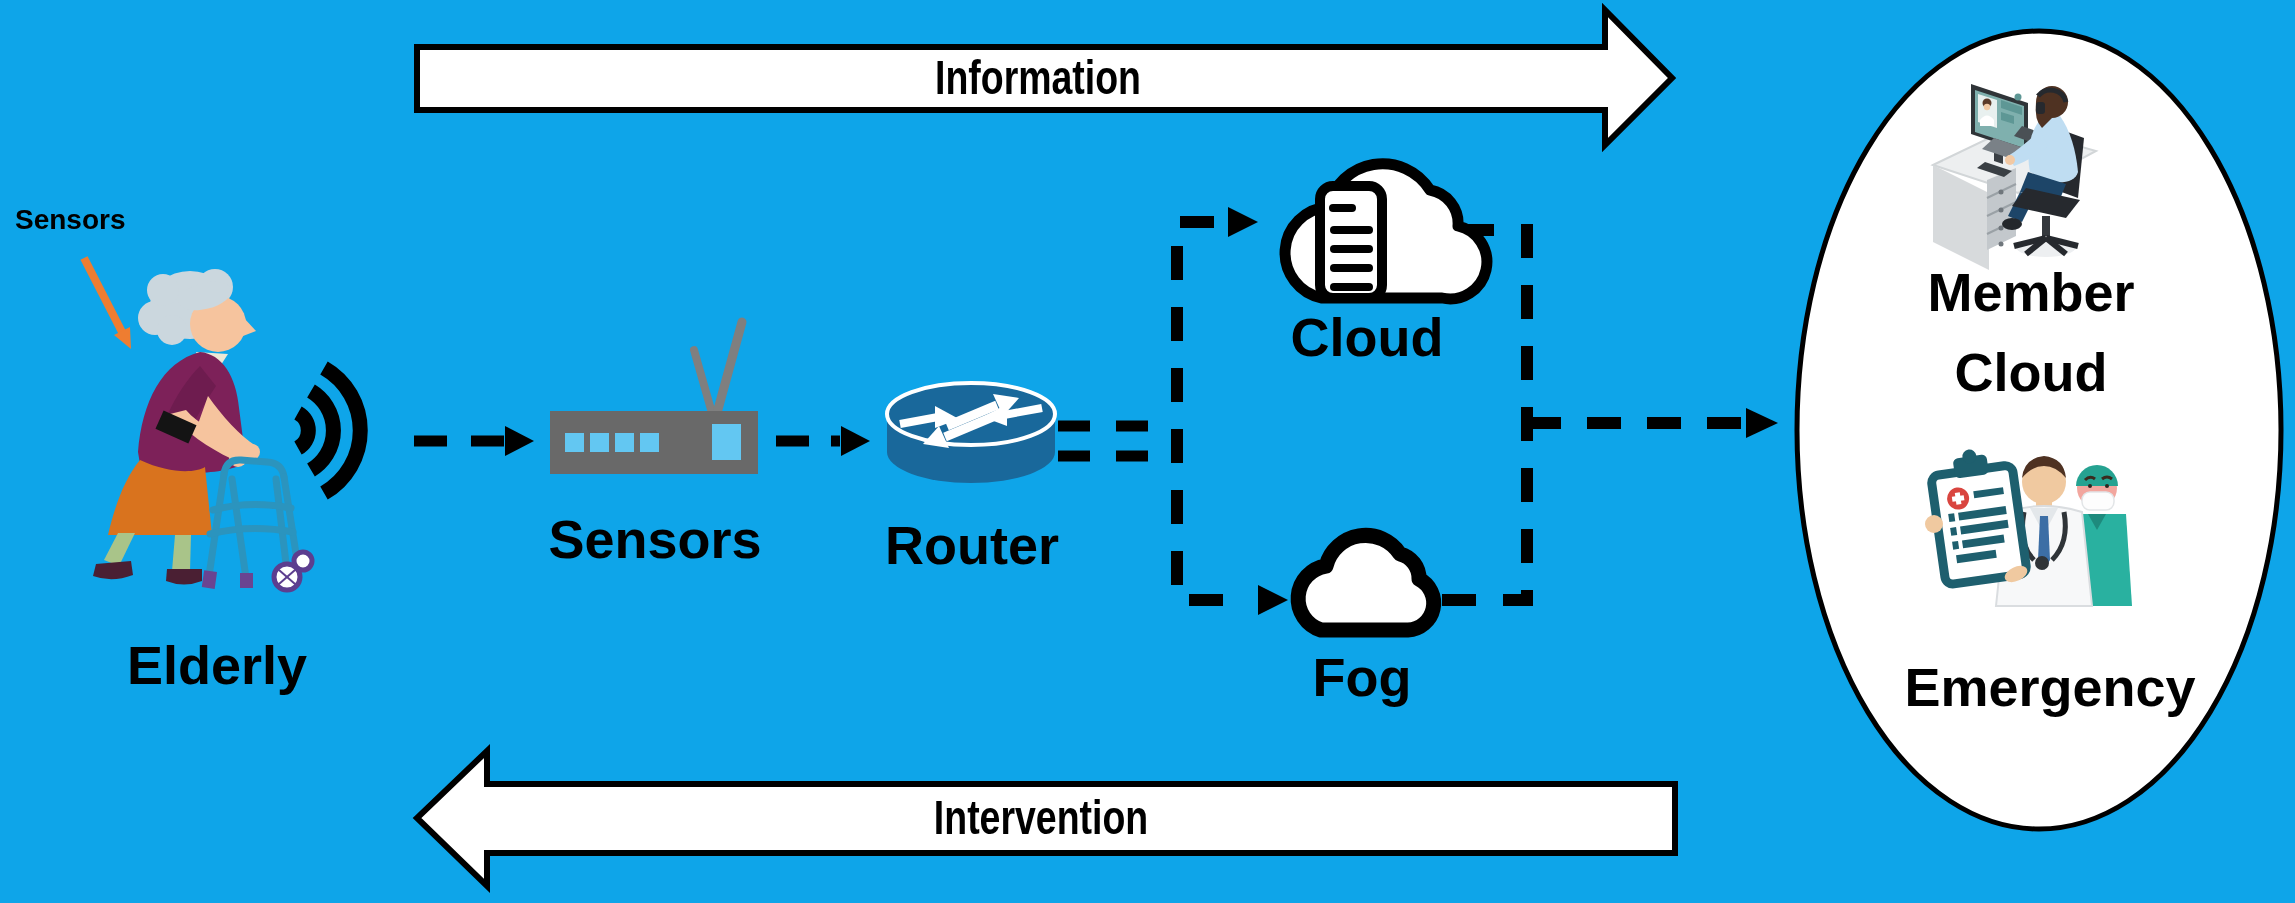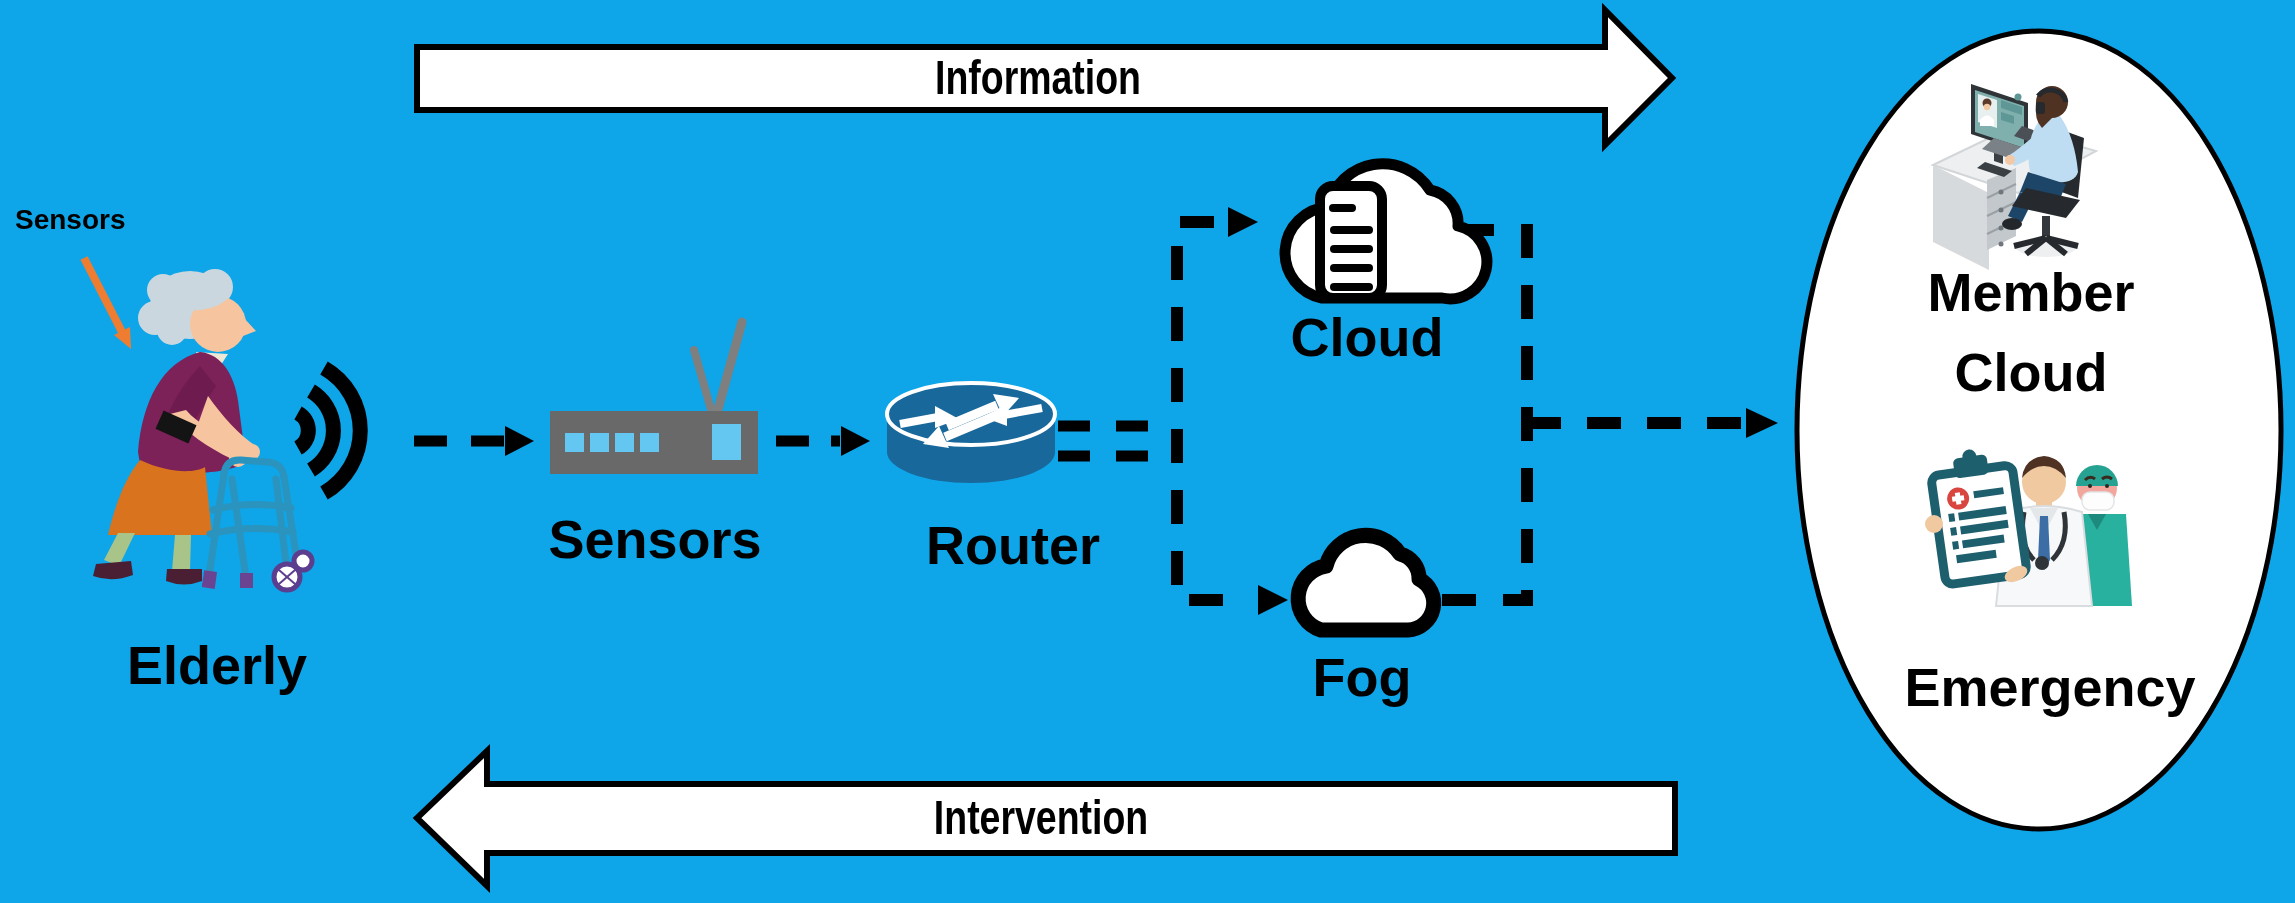--- a/index.html
+++ b/index.html
@@ -225,21 +225,21 @@
 <div class="lbl flow-lbl" style="left:1038px;top:54px;">Information</div>
 
 <div class="lbl flow-lbl" style="left:1041px;top:794px;">Intervention</div>
 
 <div class="lbl sensors-lbl" style="left:15px;top:206px;">Sensors</div>
 
 <div class="lbl center node-lbl" style="left:217px;top:638px;">Elderly</div>
 
 <div class="lbl center node-lbl" style="left:655px;top:512px;">Sensors</div>
 
-<div class="lbl center node-lbl" style="left:972px;top:518px;margin-left:41px;">Router</div>
+<div class="lbl center node-lbl" style="left:972px;top:518px;">Router</div>
 
 <div class="lbl center node-lbl" style="left:1367px;top:310px;">Cloud</div>
 
 <div class="lbl center node-lbl" style="left:1362px;top:650px;">Fog</div>
 
 <div class="lbl center node-lbl two-line" style="left:2031px;top:252px;">
   <div>Member</div>
   <div>Cloud</div>
 </div>
 

